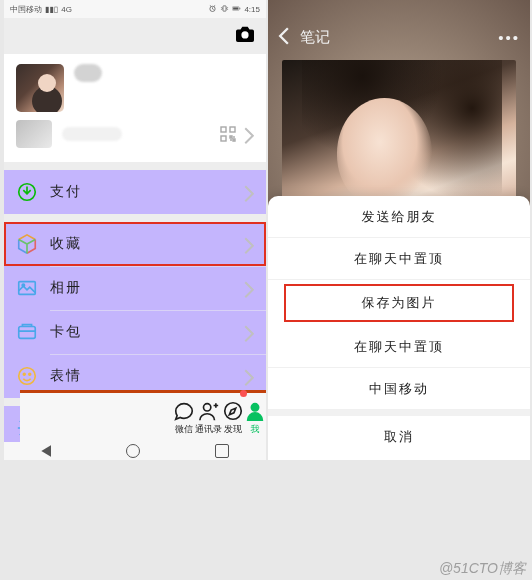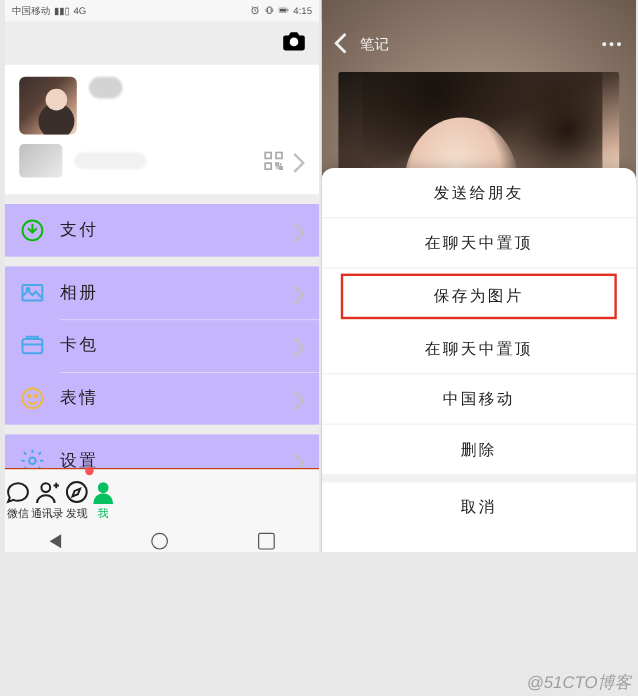--- a/index.html
+++ b/index.html
@@ -33,48 +33,48 @@
   .section-gap { height: 8px; background:#ededed; }
 
   .menu-group { background:#c4b5fd;text-align:right; }
   .menu-item { height: 44px; display:flex; align-items:center; padding: 0 12px; position: relative; }
   .menu-item + .menu-item::before { content:""; position:absolute; left:46px; right:0; top:0; height:1px; background:#efefef; transform: scaleY(.5);}
   .mi-icon { width:22px; height:22px; margin-right:12px; display:flex; align-items:center; justify-content:center;}
   .mi-label { font-size: 14px; color:#1f1f1f; letter-spacing: 2px; }
   .mi-chev { margin-left:auto; }
   .highlight-red { outline: 2px solid #e03020; outline-offset:-2px; }
 
-  .bottom-tabbar { position:absolute; bottom:18px; left:0; right:0; height:52px; background:#f7f7f7; display:flex; align-items:center; justify-content:flex-start; border-top:1px solid #c2410c;}
+  .bottom-tabbar { position:absolute; bottom:18px; left:16px; right:0; height:52px; background:#f7f7f7; display:flex; align-items:center; justify-content:flex-end; border-top:3px solid #c2410c;}
   .tab { display:flex; flex-direction:column; align-items:center; gap:1px; font-size:9px; color:#1f1f1f;}
   .tab svg { width:22px; height:22px; }
   .tab.active { color:#07c160; }
   .tab.active svg { fill:#07c160; stroke:#07c160;}
   .tab .dot { position:absolute; width:7px; height:7px; background:#fa5151; border-radius:50%; transform:translate(10px,-10px);}
   .tab { position: relative; }
 
   .nav-bar { position:absolute; bottom:0; left:0; right:0; height:18px; background:#f7f7f7; display:flex; align-items:center; justify-content:space-around;}
   .nav-bar .shape { width:14px; height:14px; border:1.5px solid #555; }
   .nav-bar .tri { clip-path: polygon(100% 0, 0 50%, 100% 100%); background:#555; border:none; width:10px; height:12px;}
   .nav-bar .circ { border-radius:50%; }
   .nav-bar .sq { border-radius:2px; }
 
   
   .right-bg { position:absolute; inset:0; background: radial-gradient(circle at 50% 30%, #bba895 0%, #6b584d 55%, #2f2722 100%); }
-  .note-header { position:relative; height:38px; display:flex; align-items:center; padding:0 10px; font-size:12px; color:#f0f0f0; gap:10px;}
+  .note-header { position:relative; height:38px; display:flex; align-items:center; padding:0 10px; font-size:15px; color:#f0f0f0; gap:10px;}
   .note-header .more { margin-left:auto; letter-spacing:2px; }
   .note-image { position:relative; margin: 4px 14px 0; height:160px; border-radius:2px; overflow:hidden; background: linear-gradient(160deg,#1c1713 0%, #4b3a30 35%, #d4b29c 60%, #f6e5d6 75%, #c79d87 100%); }
   .face-glow{ position:absolute; left:55px; top:38px; width:95px; height:110px; border-radius:50% 50% 48% 48%; background: radial-gradient(ellipse at 45% 40%, #f7e2d3 0%, #e9c6b1 50%, rgba(0,0,0,0) 72%);}
   .hair{position:absolute; left:20px; top:0; width:200px; height:160px; background: radial-gradient(circle at 30% 10%, #1a120d 0%, rgba(0,0,0,0) 40%), radial-gradient(circle at 85% 30%, #23170f 0%, rgba(0,0,0,0) 45%);}
 
   .action-sheet { position:absolute; left:0; right:0; bottom:0; background:#fff; border-top-left-radius:10px; border-top-right-radius:10px; overflow:hidden; box-shadow:0 -2px 10px rgba(0,0,0,.15);}
   .action-item { height:42px; display:flex; align-items:center; justify-content:center; font-size:13px; color:#222; letter-spacing:2px; border-bottom:1px solid #f0f0f0;}
   .action-sep { height:6px; background:#f1f1f1; }
   .action-item.cancel { border-bottom:none;}
   .action-item.highlight-red { outline:2px solid #e03020; outline-offset:-4px; margin:2px 14px; border-bottom:none;}
-  .action-sheet { padding-bottom: 16px; }
+  .action-sheet { padding-bottom: 2px; }
 
   .watermark { position:absolute; right:6px; bottom:2px; font-size:14px; color:#9e9e9e; font-style:italic; pointer-events:none;}
 </style>
 </head>
 <body>
 
 <div class="phone phone-left">
   <div class="status-bar">
     <div class="status-left">
       <span>中国移动</span>
@@ -152,20 +152,34 @@
       <span class="mi-label">支付</span>
       <span class="mi-chev chev"><svg viewBox="0 0 8 14" fill="none" stroke="#c0c0c0" stroke-width="1.6">
             <path d="M1 1l6 6-6 6"></path>
           </svg></span>
     </div>
   </div>
 
   <div class="section-gap"></div>
 
   <div class="menu-group">
+    <div class="menu-item highlight-red">
+      <span class="mi-icon">
+          <svg viewBox="0 0 24 24" fill="none" stroke-width="1.8">
+            <path stroke="#e8a33d" d="M3 7l9-5 9 5v0"></path>
+            <path stroke="#5b9be8" d="M3 7v10l9 5"></path>
+            <path stroke="#e06666" d="M21 7v10l-9 5"></path>
+            <path stroke="#6cc26c" d="M3 7l9 5 9-5M12 12v10"></path>
+          </svg>
+        </span>
+      <span class="mi-label">收藏</span>
+      <span class="mi-chev chev"><svg viewBox="0 0 8 14" fill="none" stroke="#c0c0c0" stroke-width="1.6">
+            <path d="M1 1l6 6-6 6"></path>
+          </svg></span>
+    </div>
     <div class="menu-item">
       <span class="mi-icon">
           <svg viewBox="0 0 24 24" fill="none" stroke="#4aa7ea" stroke-width="1.8">
             <rect x="3" y="5" width="18" height="14" rx="1"></rect>
             <path d="M3 15l5-5 4 4 3-3 6 6"></path>
             <circle cx="8" cy="9" r="1.3" fill="#4aa7ea"></circle>
           </svg>
         </span>
       <span class="mi-label">相册</span>
       <span class="mi-chev chev"><svg viewBox="0 0 8 14" fill="none" stroke="#c0c0c0" stroke-width="1.6">
@@ -306,23 +320,20 @@
       </div>
     <div class="action-item highlight-red">
         <span>保存为图片</span>
       </div>
     <div class="action-item">
         <span>在聊天中置顶</span>
       </div>
     <div class="action-item">
         <span>中国移动</span>
       </div>
-    <div class="action-item">
-        <span>删除</span>
-      </div>
     <div class="action-sep"></div>
     <div class="action-item cancel">
         <span>取消</span>
       </div>
   </div>
 </div>
 
 <div class="watermark">@51CTO博客</div>
 
 </body></html>

